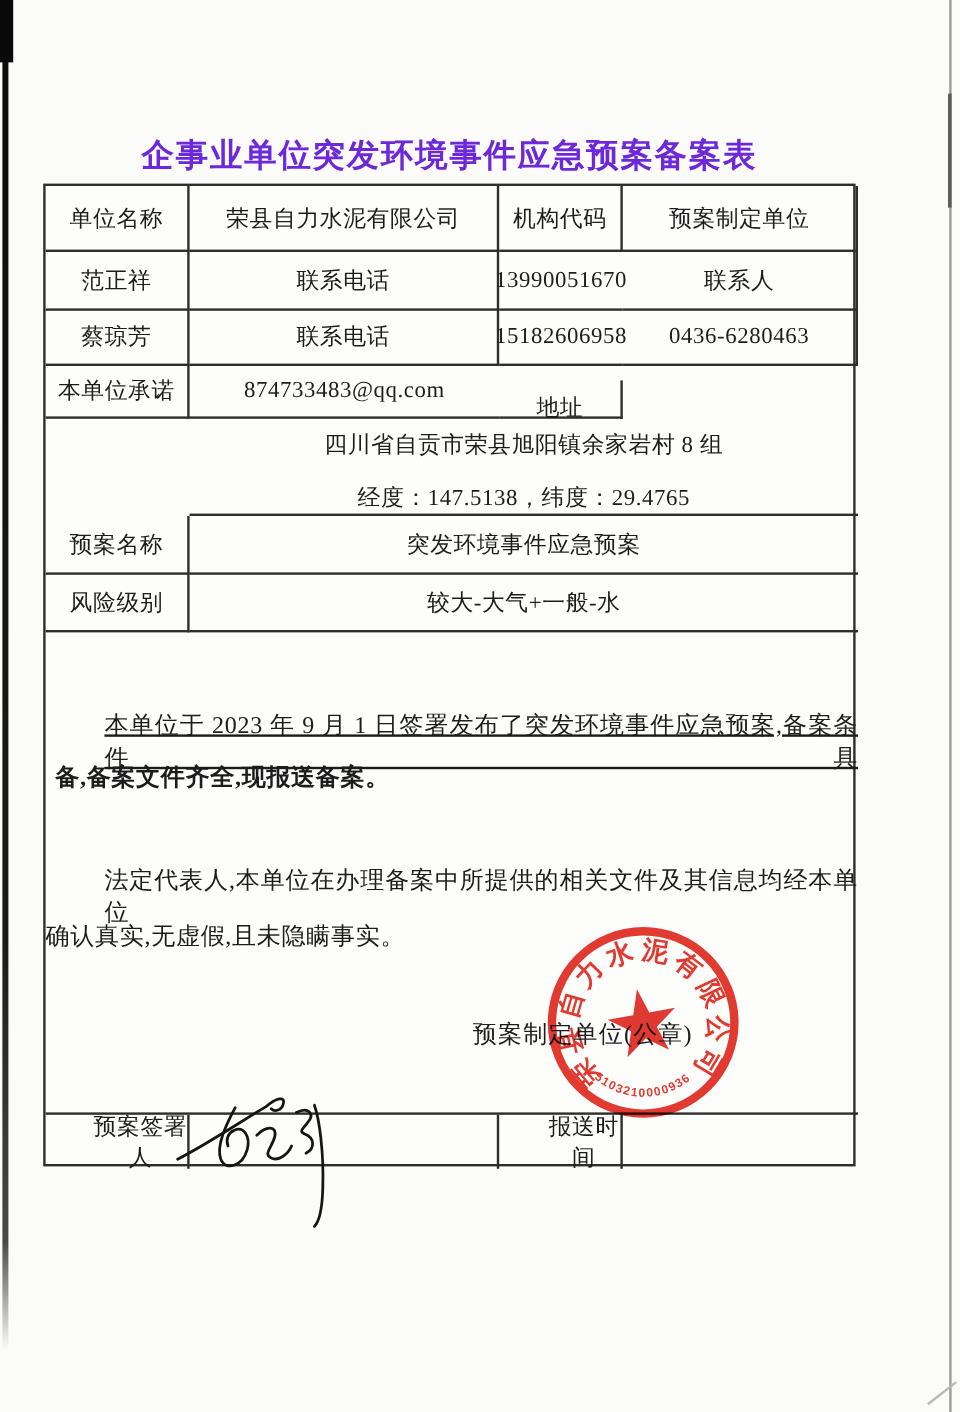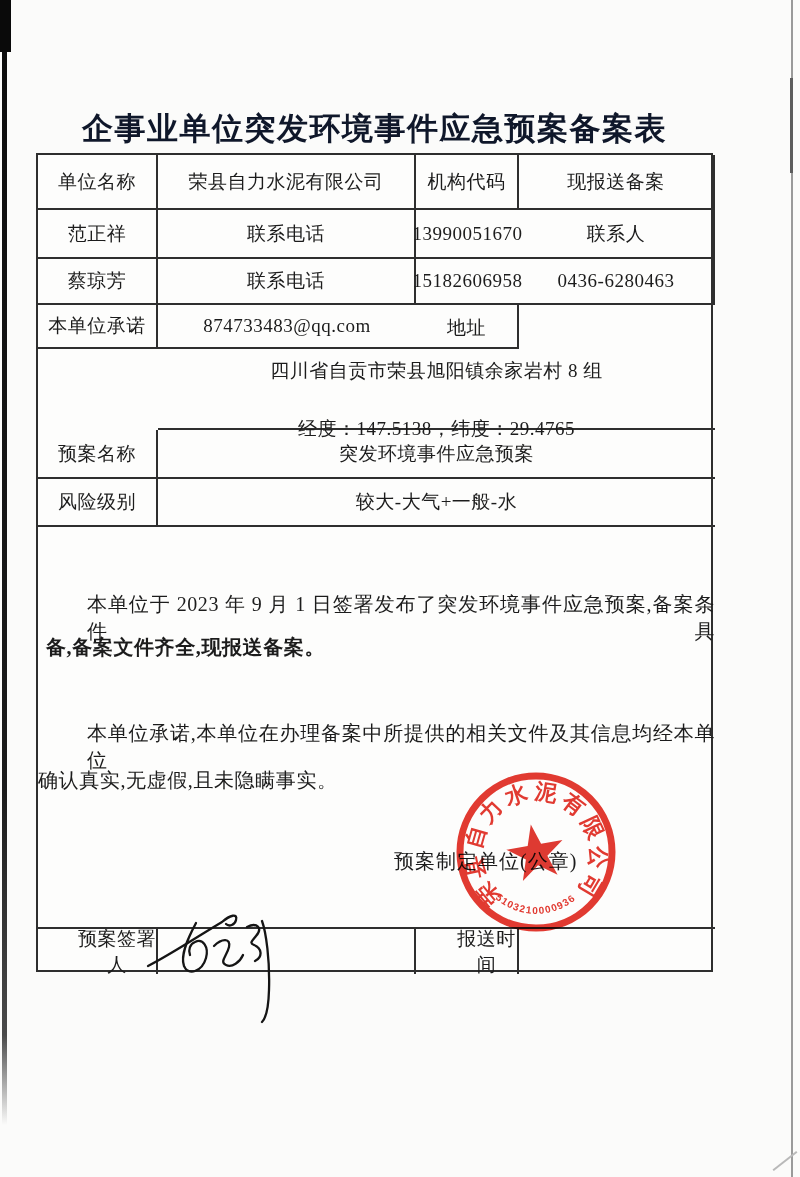--- a/index.html
+++ b/index.html
@@ -15,43 +15,43 @@
   .edge-left{position:absolute;left:2px;top:0;width:5px;height:1125px;
     background:linear-gradient(to bottom,#0c0c0c 0%,#1b1b1b 70%,#4a4a4a 92%,rgba(80,80,80,0) 100%);}
   .edge-left-top{position:absolute;left:0;top:0;width:11px;height:52px;background:#0a0a0a;}
   .edge-right{position:absolute;left:791px;top:0;width:2px;height:1177px;background:#9a9a9a;}
   .edge-right-dark{position:absolute;left:790px;top:78px;width:3px;height:95px;background:#5d5d5d;}
   .corner-br{position:absolute;left:770px;top:1160px;width:30px;height:2px;background:#b9b9b9;transform:rotate(-38deg);}
 
   .title{
     position:absolute;left:36px;top:112px;width:677px;height:34px;
     text-align:center;font-family:"Liberation Sans","DejaVu Sans",sans-serif;
-    font-weight:bold;font-size:31px;letter-spacing:1.5px;line-height:34px;color:#0f172a;
+    font-weight:bold;font-size:27px;letter-spacing:1.5px;line-height:34px;color:#6d28d9;
   }
 
   
   .form-table{
     position:absolute;left:36px;top:153px;width:677px;height:819px;
     display:grid;box-sizing:border-box;
     grid-template-columns:120px 258px 103px 196px;
     grid-template-rows:55px 49px 46px 44px 81px 49px 48px 402px 45px;
     border:2px solid #2e2e2e;background:#fdfdfc;
   }
   .cell{
     box-sizing:border-box;
     border-right:2px solid #2e2e2e;border-bottom:2px solid #2e2e2e;
     display:flex;align-items:center;justify-content:center;
     font-size:19px;letter-spacing:0.5px;text-align:center;
   }
   .cell.ce{border-right:none;}
   .cell.rb{border-bottom:none;margin-left:40px;}
   .span3{grid-column:2/5;}
   .span4{grid-column:1/5;}
-  .addr{flex-direction:column;justify-content:flex-start;padding-top:9px;gap:32px;}
-  .addr-label{align-items:flex-start;padding-top:10px;}
+  .addr{flex-direction:column;justify-content:flex-start;padding-top:9px;gap:18px;}
+  .addr-label{align-items:flex-start;padding-top:10px;margin-top:12px;}
   .statement{position:relative;display:block;}
   .s-line{position:absolute;font-size:20px;letter-spacing:0.6px;white-space:nowrap;}
   .s-just{width:628px;text-align:justify;text-align-last:justify;white-space:normal;}
   .seal-caption{position:absolute;left:356px;top:321px;font-size:20px;letter-spacing:1px;}
 
   .stamp{position:absolute;left:440px;top:756px;mix-blend-mode:multiply;opacity:0.9;}
   .signature{position:absolute;left:120px;top:895px;}
 </style>
 </head>
 <body>
@@ -65,21 +65,21 @@
   <div class="corner-br"></div>
 
   <div class="title">企事业单位突发环境事件应急预案备案表</div>
 
   <div class="form-table">
 
     <div class="cell">单位名称</div>
     <div class="cell">荣县自力水泥有限公司</div>
     <div class="cell">机构代码</div>
 
-    <div class="cell">现报送备案</div>
+    <div class="cell">预案制定单位</div>
     <div class="cell">范正祥</div>
     <div class="cell">联系电话</div>
     <div class="cell ce">13990051670</div>
 
     <div class="cell">联系人</div>
     <div class="cell">蔡琼芳</div>
     <div class="cell">联系电话</div>
     <div class="cell ce">15182606958</div>
 
     <div class="cell">0436-6280463</div>
@@ -92,23 +92,23 @@
       <span>经度：147.5138，纬度：29.4765</span>
     </div>
 
     <div class="cell">预案名称</div>
     <div class="cell ce span3">突发环境事件应急预案</div>
 
     <div class="cell">风险级别</div>
     <div class="cell ce span3">较大-大气+一般-水</div>
 
     <div class="cell ce span4 statement">
-      <div class="s-line s-just" style="left:49px;top:64px;">本单位于 2023 年 9 月 1 日签署发布了突发环境事件应急预案,备案条件具</div>
+      <div class="s-line s-just" style="left:49px;top:64px;text-decoration:underline;">本单位于 2023 年 9 月 1 日签署发布了突发环境事件应急预案,备案条件具</div>
       <div class="s-line" style="left:8px;top:107px;font-weight:bold;">备,备案文件齐全,现报送备案。</div>
-      <div class="s-line s-just" style="left:49px;top:193px;">本单位承诺,本单位在办理备案中所提供的相关文件及其信息均经本单位</div>
+      <div class="s-line s-just" style="left:49px;top:193px;">法定代表人,本单位在办理备案中所提供的相关文件及其信息均经本单位</div>
       <div class="s-line" style="left:0;top:240px;">确认真实,无虚假,且未隐瞒事实。</div>
       <div class="seal-caption">预案制定单位(公章)</div>
     </div>
 
     <div class="cell rb">预案签署人</div>
     <div class="cell rb"></div>
     <div class="cell rb">报送时间</div>
     <div class="cell ce rb"></div>
   </div>
 

